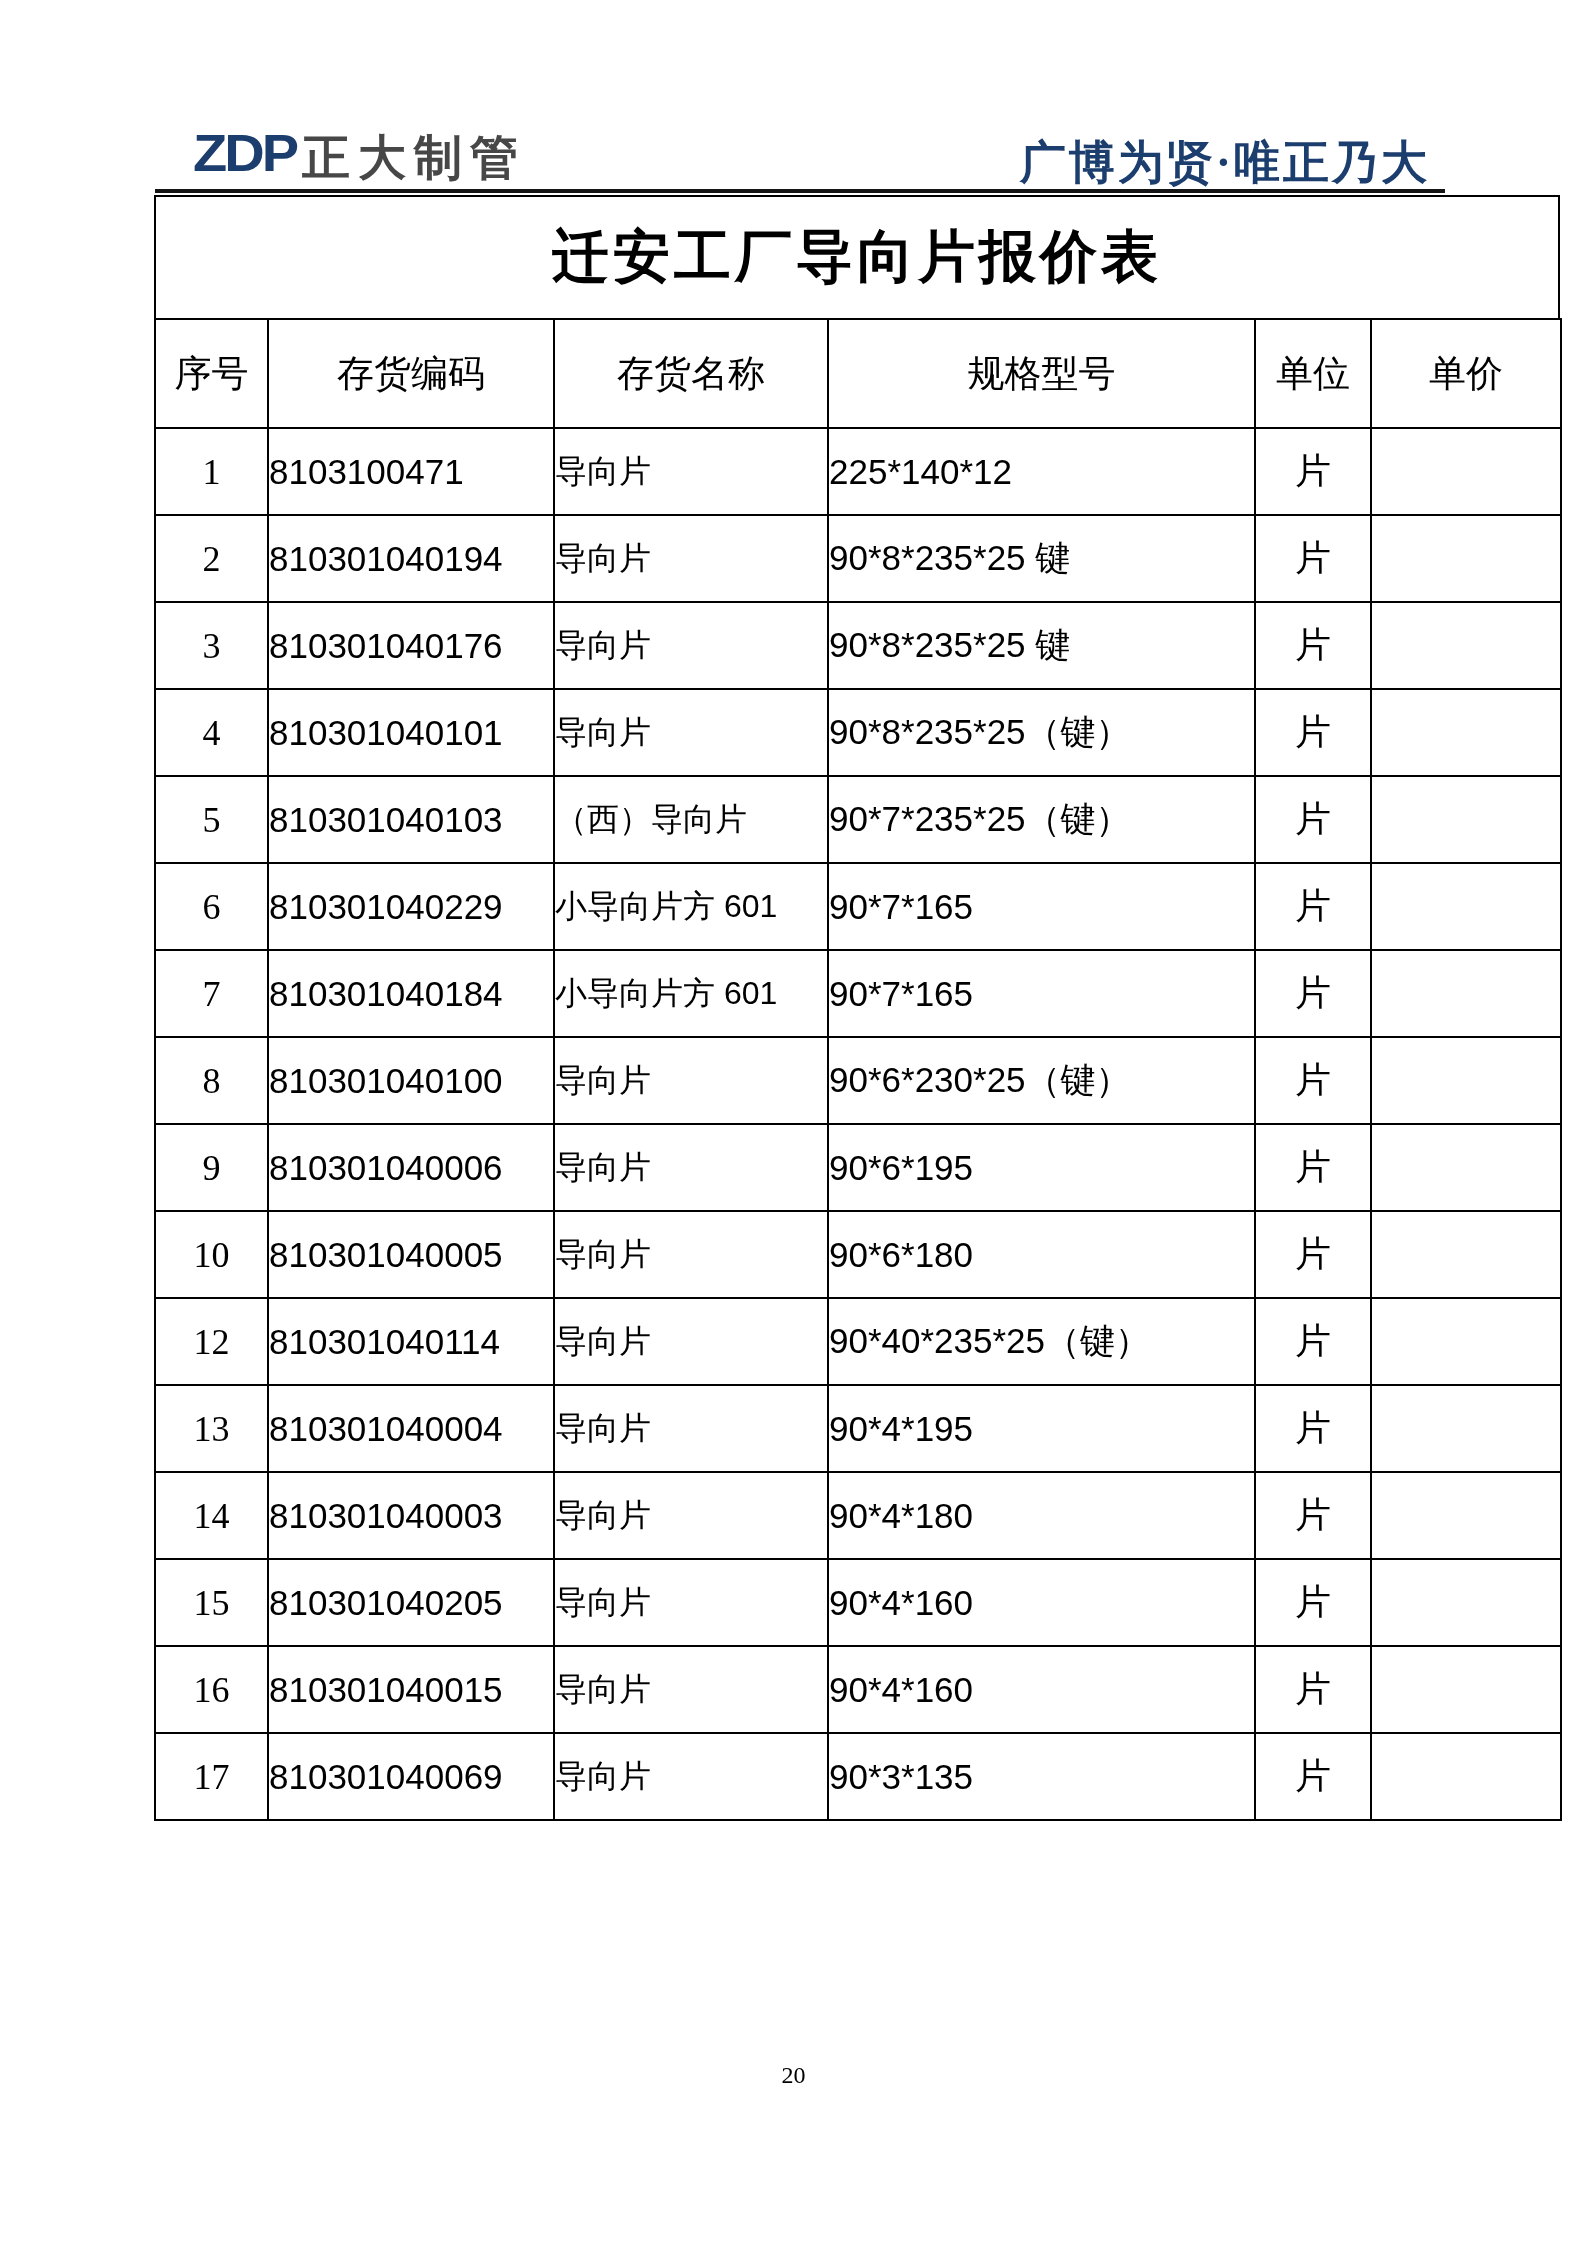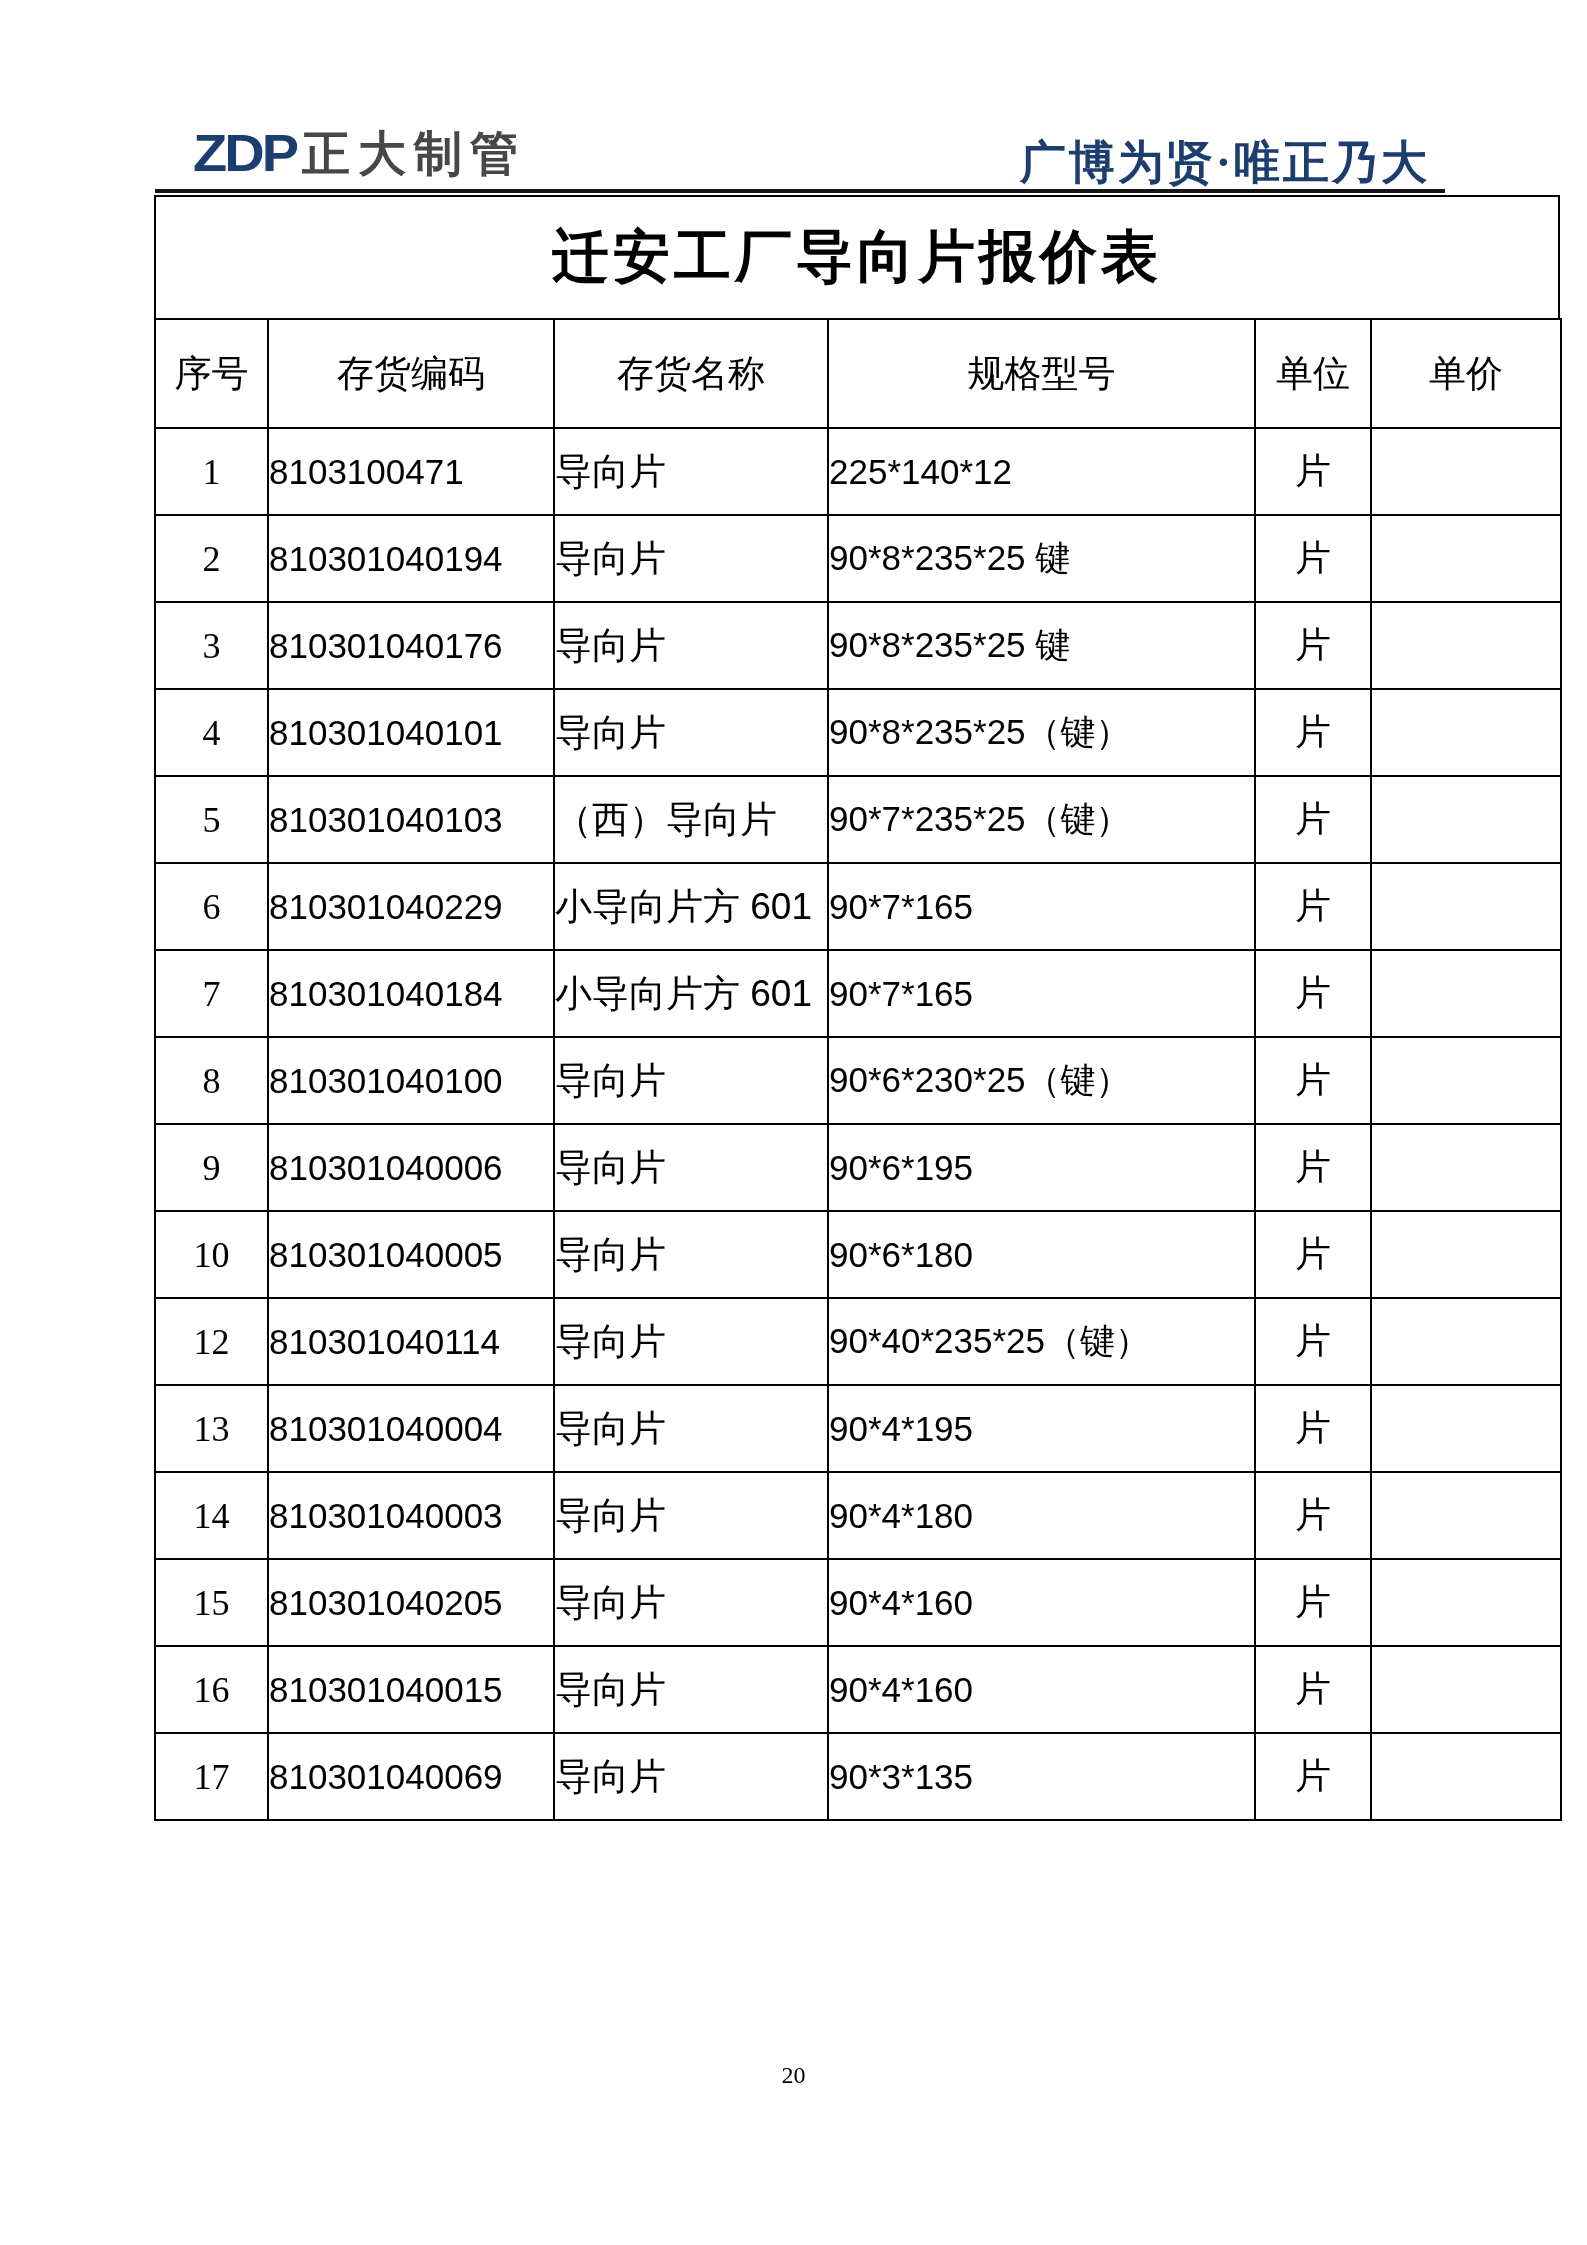--- a/index.html
+++ b/index.html
@@ -11,21 +11,21 @@
   body{
     width:1587px;height:2245px;
     background:#ffffff;
     position:relative;
     font-family:"Liberation Serif", serif;
     color:#000;
     overflow:hidden;
   }
   
   .brand-header{position:absolute;left:0;top:0;width:1587px;height:200px;}
-  .logo{position:absolute;left:193px;top:126px;display:flex;align-items:center;}
+  .logo{position:absolute;left:193px;top:126px;display:flex;align-items:flex-end;}
   .logo-zdp{
     font-family:"Liberation Sans", sans-serif;
     font-weight:900;font-size:56px;line-height:1;
     color:var(--navy);letter-spacing:-3px;
     transform:scaleY(0.92);
   }
   .logo-cn{
     font-family:"Liberation Sans", sans-serif;
     font-weight:700;font-size:48px;line-height:1;
     color:var(--gray);letter-spacing:8px;margin-left:6px;
@@ -69,21 +69,21 @@
   table.quote td{height:87px;vertical-align:middle;}
   td.c-no{
     text-align:center;
     font-family:"Liberation Serif", serif;font-size:36px;
   }
   td.c-code{
     font-family:"Liberation Sans", sans-serif;font-size:35px;
     padding-left:18px;text-align:left;
   }
   td.c-name{
-    font-family:"Liberation Sans", sans-serif;font-size:37px;
+    font-family:"Liberation Sans", sans-serif;font-size:32px;
     padding-left:14px;text-align:left;
   }
   td.c-spec{
     font-family:"Liberation Sans", sans-serif;font-size:35px;
     padding-left:21px;text-align:left;
   }
   td.c-unit{
     text-align:center;
     font-family:"Liberation Serif", serif;font-size:36px;
   }

